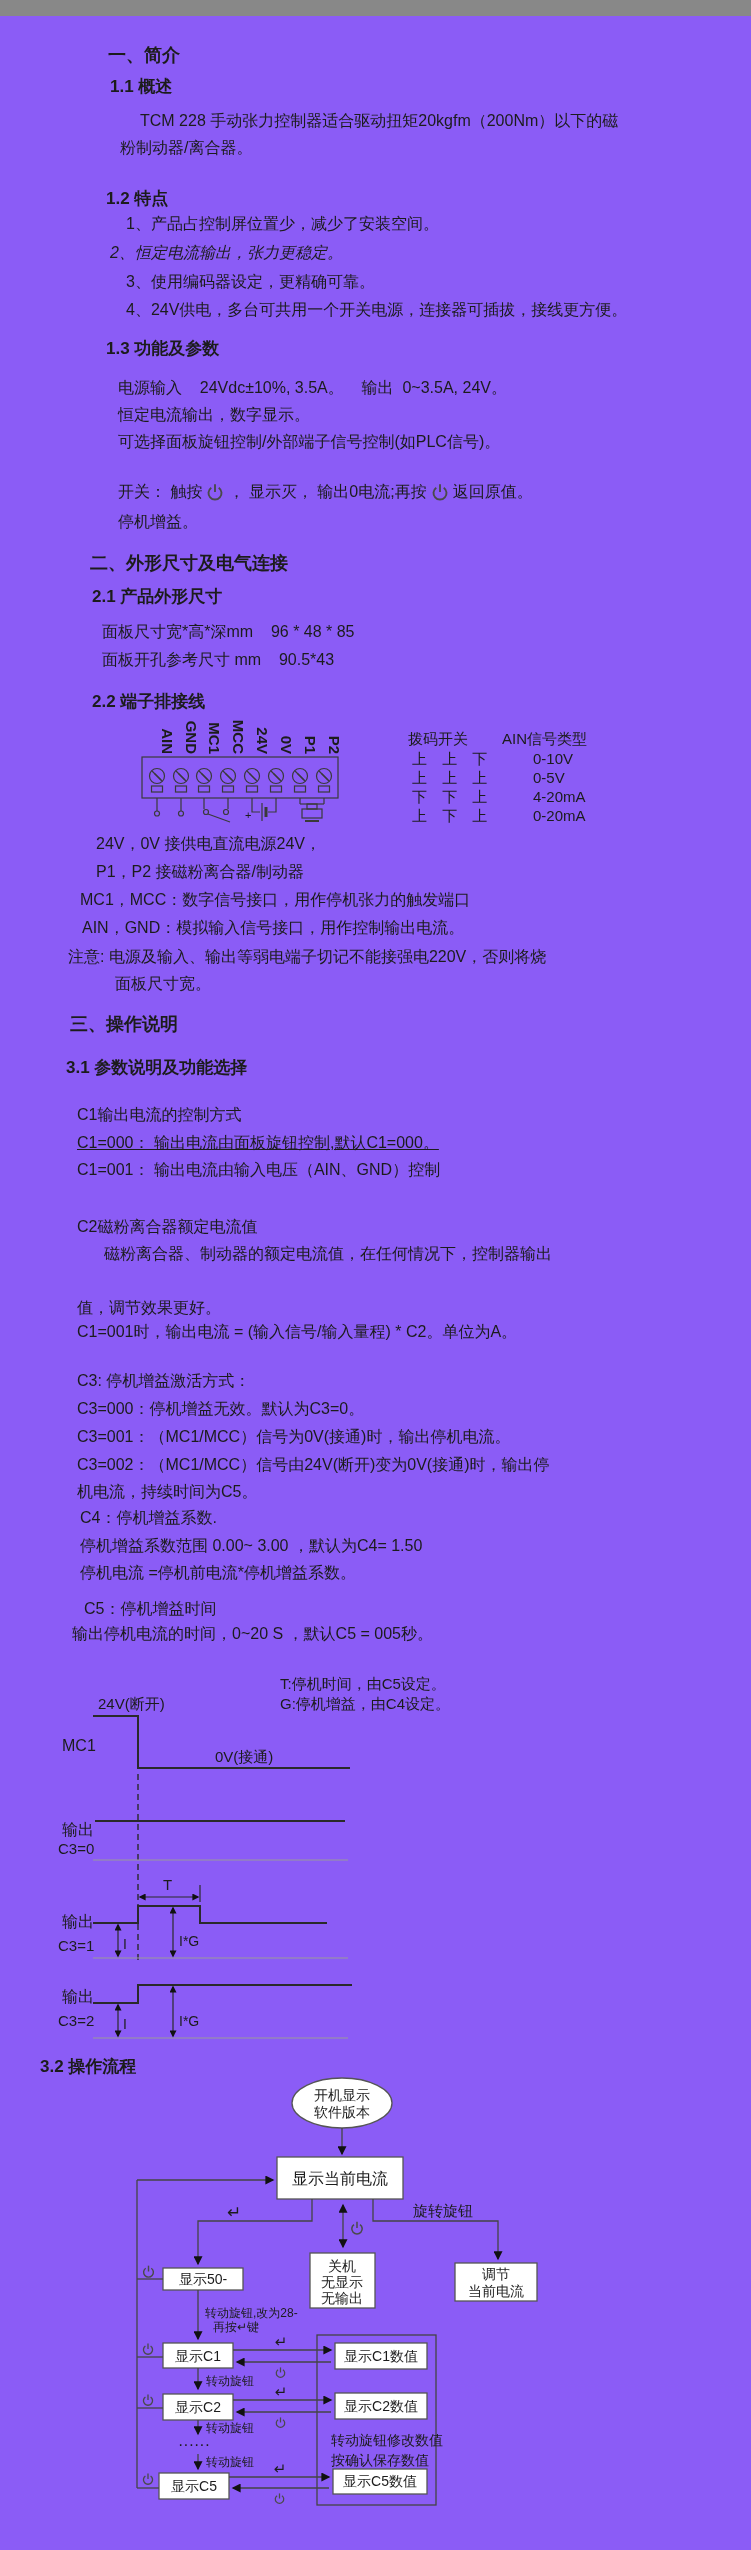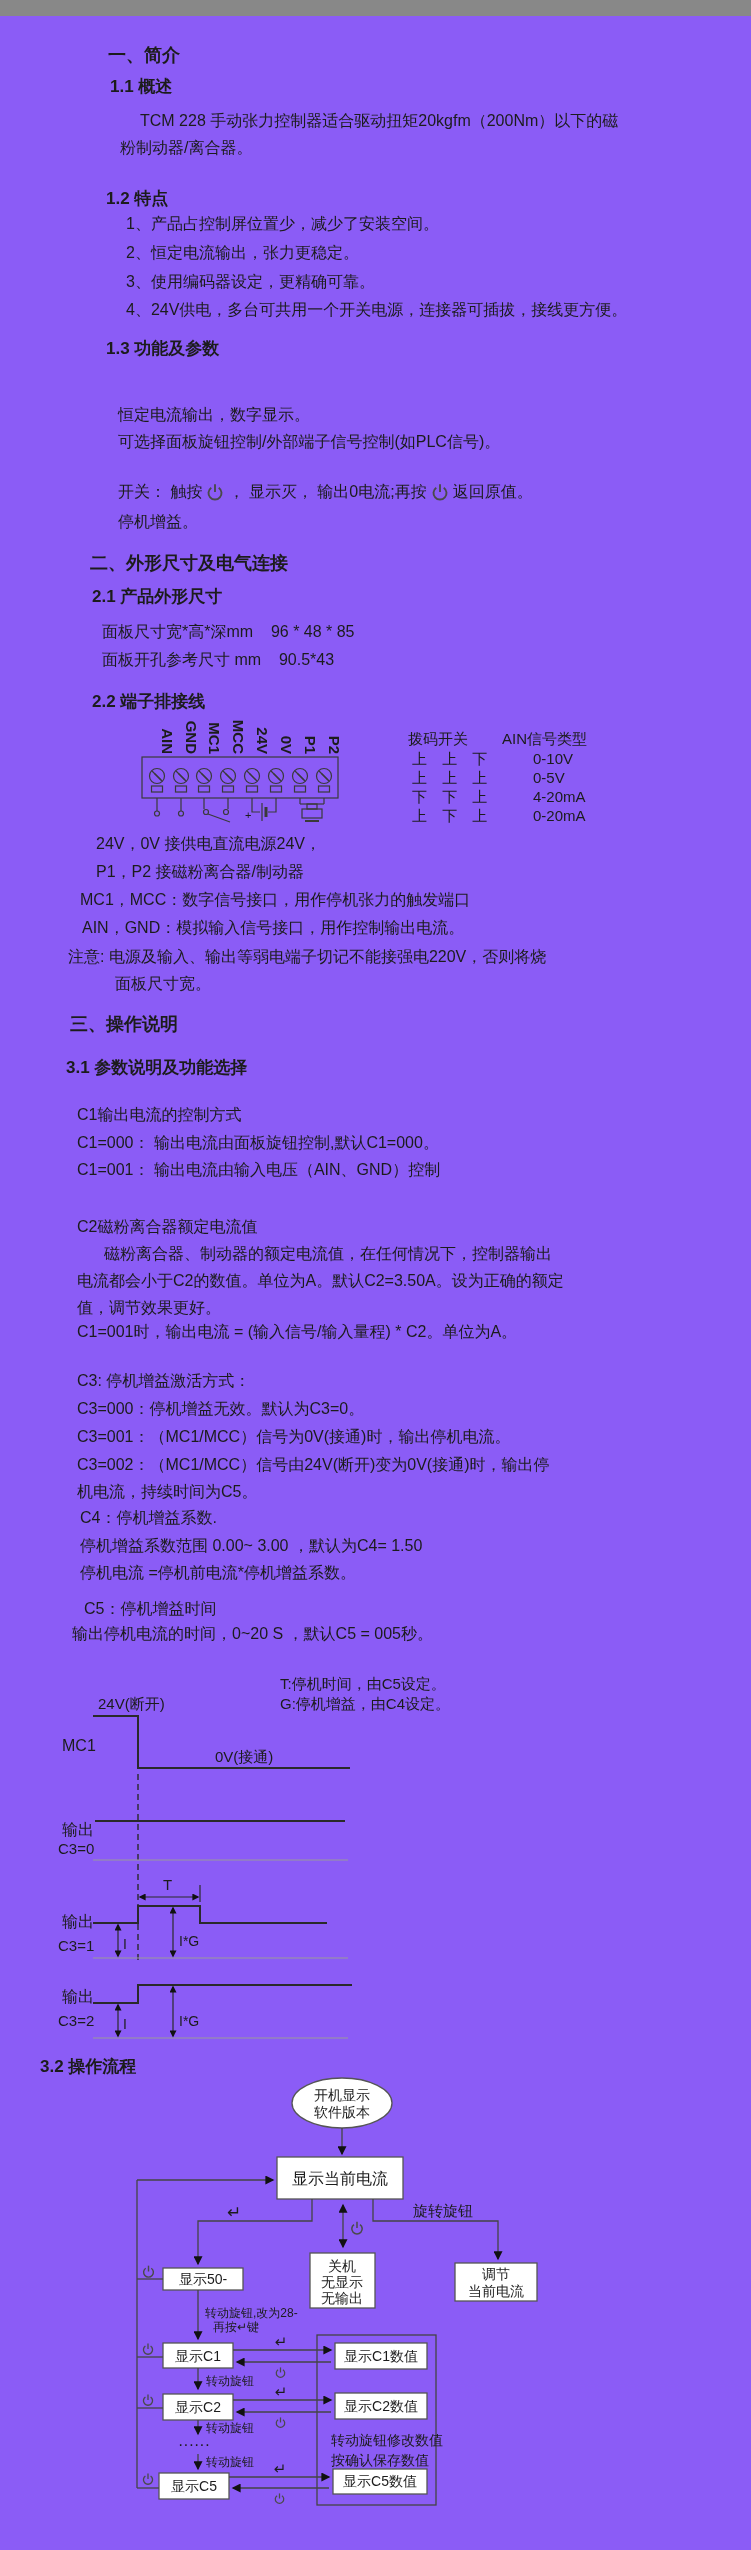--- a/index.html
+++ b/index.html
@@ -40,25 +40,26 @@
 
 <div id="page">
 
   <div class="t h1" style="left:108px;top:28px;">一、简介</div>
   <div class="t h2" style="left:110px;top:60px;">1.1 概述</div>
   <div class="t" style="left:140px;top:95px;">TCM 228 手动张力控制器适合驱动扭矩20kgfm（200Nm）以下的磁</div>
   <div class="t" style="left:120px;top:122px;">粉制动器/离合器。</div>
 
   <div class="t h2" style="left:106px;top:172px;">1.2 特点</div>
   <div class="t" style="left:126px;top:198px;">1、产品占控制屏位置少，减少了安装空间。</div>
-  <div class="t" style="left:126px;top:227px;">2、恒定电流输出，张力更稳定。</div>
+  <div class="t" style="left:110px;top:227px;font-style:italic;">2、恒定电流输出，张力更稳定。</div>
   <div class="t" style="left:126px;top:256px;">3、使用编码器设定，更精确可靠。</div>
   <div class="t" style="left:126px;top:284px;">4、24V供电，多台可共用一个开关电源，连接器可插拔，接线更方便。</div>
 
   <div class="t h2" style="left:106px;top:322px;">1.3 功能及参数</div>
+  <div class="t" style="left:118px;top:362px;">电源输入    24Vdc±10%, 3.5A。    输出  0~3.5A, 24V。</div>
   <div class="t" style="left:118px;top:389px;">恒定电流输出，数字显示。</div>
   <div class="t" style="left:118px;top:416px;">可选择面板旋钮控制/外部端子信号控制(如PLC信号)。</div>
   <div class="t row" style="left:118px;top:466px;">
     <span>开关： 触按</span>
     <svg class="pwr-inline" width="20" height="20" style="position:relative">
         <use href="#pwr" width="20" height="20"></use>
       </svg>
     <span>， 显示灭， 输出0电流;再按</span>
     <svg class="pwr-inline" width="20" height="20" style="position:relative">
         <use href="#pwr" width="20" height="20"></use>
@@ -184,26 +185,25 @@
   <div class="t" style="left:96px;top:846px;">P1，P2 接磁粉离合器/制动器</div>
   <div class="t" style="left:80px;top:874px;">MC1，MCC：数字信号接口，用作停机张力的触发端口</div>
   <div class="t" style="left:82px;top:902px;">AIN，GND：模拟输入信号接口，用作控制输出电流。</div>
   <div class="t" style="left:68px;top:931px;">注意: 电源及输入、输出等弱电端子切记不能接强电220V，否则将烧</div>
   <div class="t" style="left:115px;top:958px;">面板尺寸宽。</div>
 
   <div class="t h1" style="left:70px;top:997px;">三、操作说明</div>
   <div class="t h2" style="left:66px;top:1041px;">3.1 参数说明及功能选择</div>
 
   <div class="t" style="left:77px;top:1089px;">C1输出电流的控制方式</div>
-  <div class="t" style="left:77px;top:1117px;">C1=000： 输出电流由面板旋钮控制,默认C1=000。</div>
+  <div class="t" style="left:77px;top:1117px;text-decoration:underline;">C1=000： 输出电流由面板旋钮控制,默认C1=000。</div>
   <div class="t" style="left:77px;top:1144px;">C1=001： 输出电流由输入电压（AIN、GND）控制</div>
 
   <div class="t" style="left:77px;top:1201px;">C2磁粉离合器额定电流值</div>
   <div class="t" style="left:104px;top:1228px;">磁粉离合器、制动器的额定电流值，在任何情况下，控制器输出</div>
-  <div class="t" style="left:77px;top:1255px;">电流都会小于C2的数值。单位为A。默认C2=3.50A。设为正确的额定</div>
   <div class="t" style="left:77px;top:1282px;">值，调节效果更好。</div>
   <div class="t" style="left:77px;top:1306px;">C1=001时，输出电流 = (输入信号/输入量程) * C2。单位为A。</div>
 
   <div class="t" style="left:77px;top:1355px;">C3: 停机增益激活方式：</div>
   <div class="t" style="left:77px;top:1383px;">C3=000：停机增益无效。默认为C3=0。</div>
   <div class="t" style="left:77px;top:1411px;">C3=001：（MC1/MCC）信号为0V(接通)时，输出停机电流。</div>
   <div class="t" style="left:77px;top:1439px;">C3=002：（MC1/MCC）信号由24V(断开)变为0V(接通)时，输出停</div>
   <div class="t" style="left:77px;top:1466px;">机电流，持续时间为C5。</div>
 
   <div class="t" style="left:80px;top:1492px;">C4：停机增益系数.</div>

